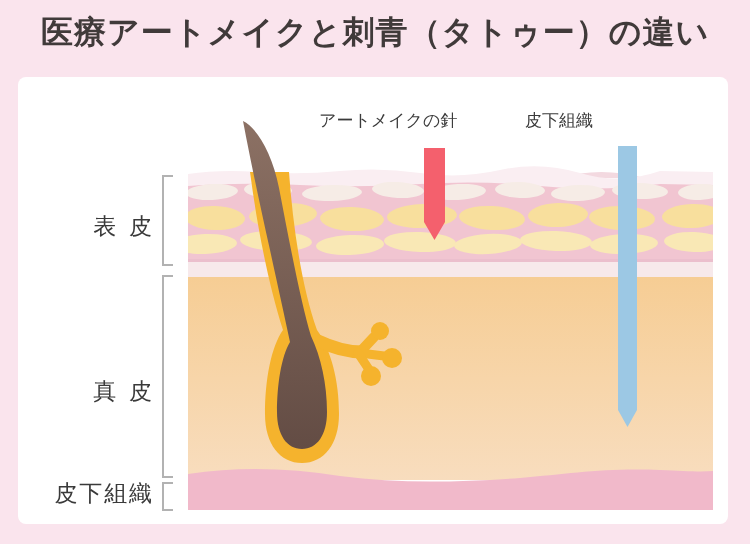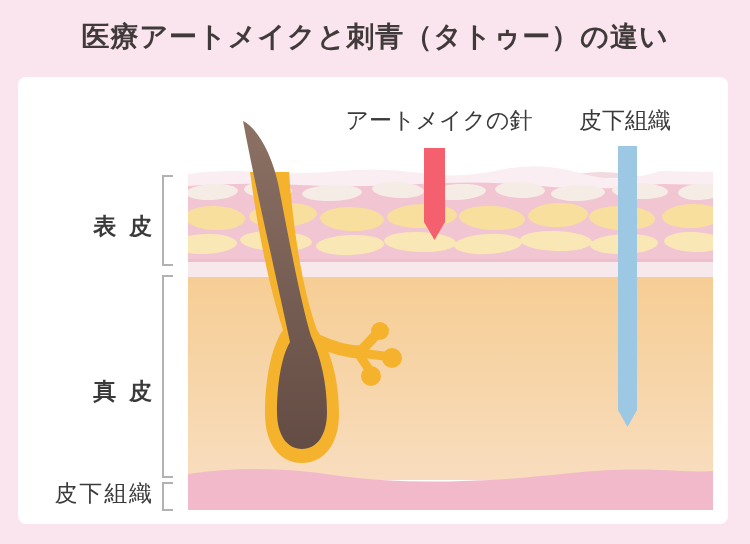--- a/index.html
+++ b/index.html
@@ -2,42 +2,42 @@
 <html><head>
 <meta charset="utf-8">
 <style>
   html,body{margin:0;padding:0;}
   body{
     width:750px;height:544px;position:relative;overflow:hidden;
     background:#FAE4ED;
     font-family:"DejaVu Sans","Liberation Sans",sans-serif;
   }
   .title{
-    position:absolute;top:18px;left:0;right:0;
+    position:absolute;top:11px;left:0;right:0;
     text-align:center;
     font-family:"DejaVu Serif","Liberation Serif",serif;
-    font-weight:bold;font-size:28px;letter-spacing:1px;color:#403A3A;
+    font-weight:bold;font-size:32px;letter-spacing:1px;color:#403A3A;
   }
   .card{
     position:absolute;left:18px;top:77px;width:710px;height:447px;
     background:#ffffff;border-radius:8px;
   }
   .diagram-svg{position:absolute;left:0;top:0;width:750px;height:544px;}
   .needle-label{
     position:absolute;top:106px;height:28px;line-height:28px;
-    font-size:23px;color:#3A3A3A;text-align:center;white-space:nowrap;
+    font-size:17px;color:#3A3A3A;text-align:left;white-space:nowrap;
   }
   .needle-label.art{left:319px;width:240px;}
   .needle-label.tattoo{left:525px;width:200px;}
   .layer-label{
     position:absolute;left:30px;width:122px;height:27px;line-height:27px;
     font-size:23px;color:#3A3A3A;text-align:right;white-space:nowrap;
   }
   .layer-label.two{letter-spacing:0.55em;margin-right:0;}
-  .layer-label.two span{margin-right:-0.55em;font-weight:bold;}
+  .layer-label.two span{margin-right:-0.55em;}
   .layer-label.four{letter-spacing:0.08em;}
   .layer-label.four span{margin-right:-0.08em;}
   .lbl-epidermis{top:213px;}
   .lbl-dermis{top:378px;}
   .lbl-subcut{top:480px;}
   .bracket{
     position:absolute;left:162px;width:11px;
     border:2px solid #B2B2B2;border-right:none;
     box-sizing:border-box;background:transparent;
   }

